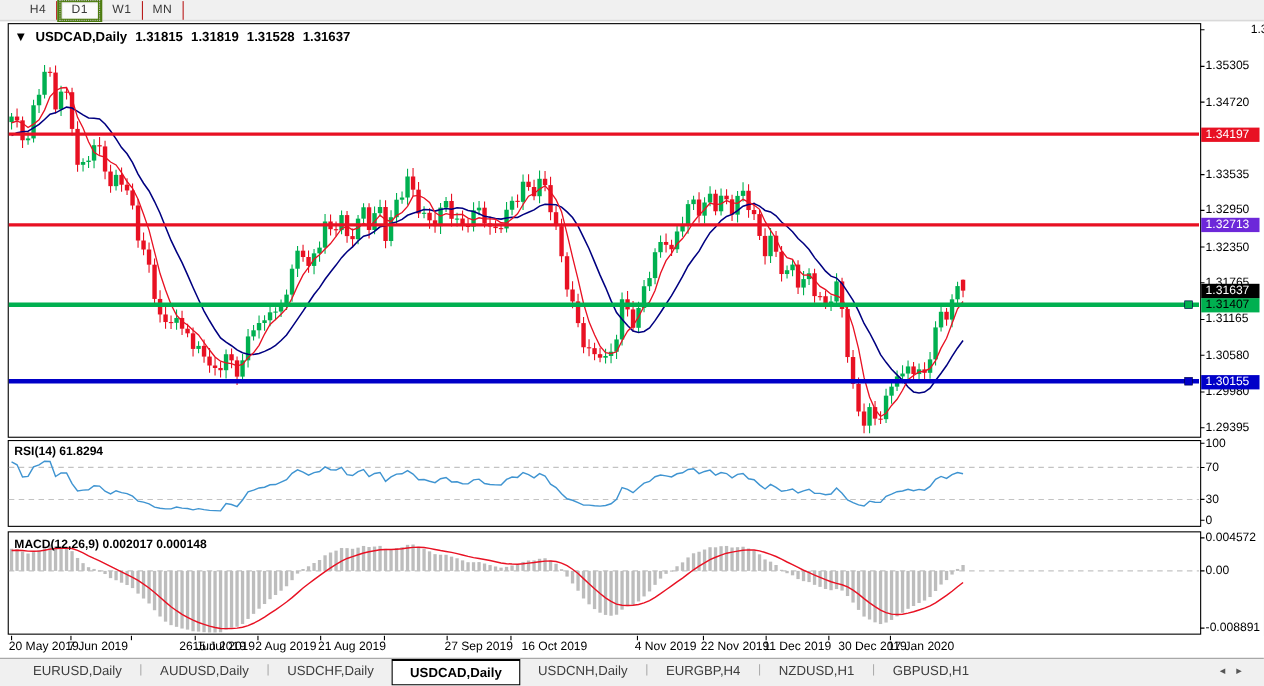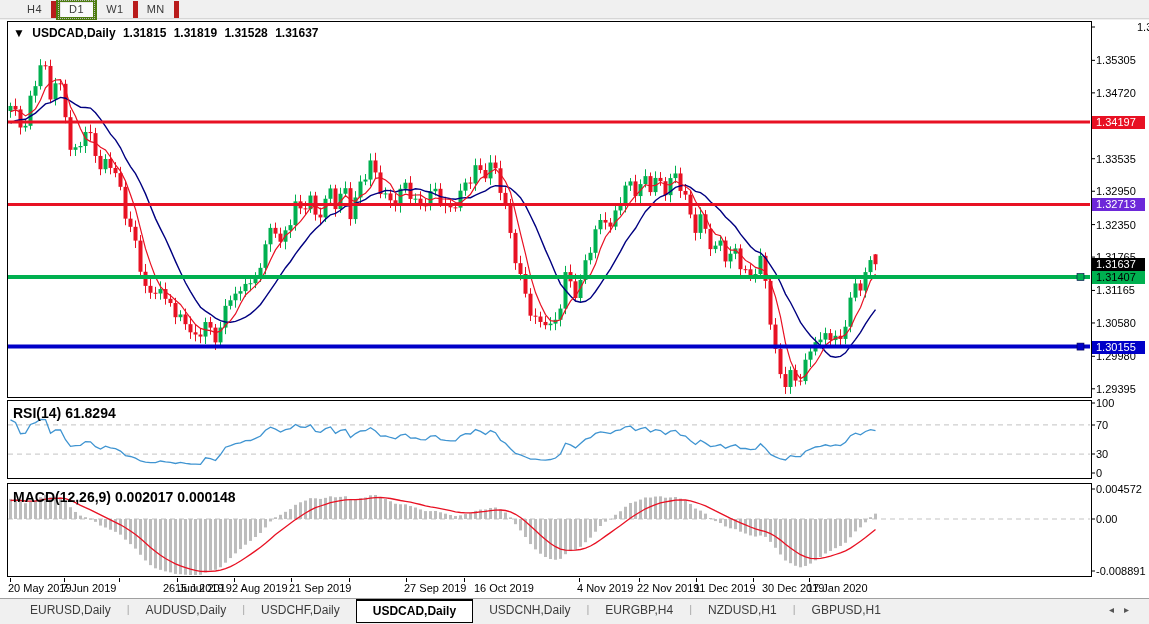--- a/index.html
+++ b/index.html
@@ -2,36 +2,36 @@
 <html><head>
 <meta charset="utf-8">
 <style>
   html,body{margin:0;padding:0;background:#f0f0f0;width:1149px;height:624px;overflow:hidden;
     font-family:"Liberation Sans",sans-serif;-webkit-font-smoothing:antialiased;}
   #window{position:relative;width:1149px;height:624px;background:#f0f0f0;}
   
   #toolbar{position:absolute;left:0;top:0;width:1149px;height:19px;background:#f0f0f0;
     border-bottom:1px solid #d6d6d6;display:flex;align-items:center;padding-left:18px;box-sizing:border-box;}
   .tf-btn{height:17px;line-height:17px;padding:0 9px;font-size:11px;color:#3a3a3a;letter-spacing:.5px;
-    border-right:5px solid #b91c1c;cursor:default;}
+    border-right:1px solid #b91c1c;cursor:default;}
   .tf-btn.active{background:#fafafa;border:4px solid #4d7c0f;border-style:solid;box-shadow:inset 1px 1px 0 #e6e6e6;
     outline:1px dotted #bdbdbd;outline-offset:-3px;height:15px;line-height:15px;}
   
   #content{position:absolute;left:0;top:20px;width:1149px;height:578px;background:#ffffff;}
   .panel{position:absolute;background:#fff;border:1px solid #000;box-sizing:border-box;}
   #price-panel{left:7px;top:1px;width:1085px;height:377px;}
   #rsi-panel{left:7px;top:380px;width:1085px;height:79px;}
   #macd-panel{left:7px;top:463px;width:1085px;height:94px;}
   #plot{position:absolute;left:0;top:-20px;width:1149px;height:624px;pointer-events:none;z-index:5;}
   .axis-label{position:absolute;left:1096px;font-size:11px;color:#000;z-index:3;white-space:nowrap;}
   .tag{position:absolute;left:1092px;width:53px;height:13px;font-size:11px;line-height:13px;
     color:#fff;text-align:left;padding-left:4px;box-sizing:border-box;z-index:6;white-space:nowrap;}
   #chart-title{position:absolute;left:13px;top:6px;font-size:12px;font-weight:700;color:#000;z-index:7;}
   #chart-title .q{margin-left:4px;font-weight:700;}
-  .ind-label{position:absolute;left:13px;font-size:14px;font-weight:700;color:#000;z-index:7;}
+  .ind-label{position:absolute;left:13px;font-size:11px;font-weight:700;color:#000;z-index:7;}
   
   #date-axis{position:absolute;left:0;top:558px;width:1149px;height:20px;background:#fff;}
   .date-label{position:absolute;top:4px;font-size:11px;color:#000;white-space:nowrap;}
   .date-tick{position:absolute;top:0;width:1px;height:4px;background:#000;}
   
   #tabbar{position:absolute;left:0;top:598px;width:1149px;height:26px;background:#f0f0f0;
     border-top:1px solid #a0a0a0;display:flex;align-items:flex-start;padding-left:14px;box-sizing:border-box;}
   .tab{font-size:12px;color:#3c3c3c;padding:3px 16px 4px 16px;margin-top:1px;cursor:default;white-space:nowrap;}
   .tab.active{background:#fff;border:1px solid #000;border-top-width:2px;font-weight:700;color:#000;margin-top:0;}
   .tab-sep{color:#a8a8a8;margin-top:4px;font-size:11px;}
@@ -659,21 +659,21 @@
         <div class="date-label" style="left: 8px;">20 May 2019</div>
         <div class="date-tick" style="left: 64px;"></div>
         <div class="date-label" style="left: 62px;">7 Jun 2019</div>
         <div class="date-tick" style="left: 119px;"></div>
         <div class="date-label" style="left: 117px; margin-left: 46px;">26 Jun 2019</div>
         <div class="date-tick" style="left: 177px;"></div>
         <div class="date-label" style="left: 175px;">15 Jul 2019</div>
         <div class="date-tick" style="left: 234px;"></div>
         <div class="date-label" style="left: 232px;">2 Aug 2019</div>
         <div class="date-tick" style="left: 291px;"></div>
-        <div class="date-label" style="left: 289px;">21 Sep 2019</div>
+        <div class="date-label" style="left: 289px;">21 Aug 2019</div>
         <div class="date-tick" style="left: 349px;"></div>
         <div class="date-label" style="left: 347px; margin-top: 40px;">9 Sep 2019</div>
         <div class="date-tick" style="left: 406px;"></div>
         <div class="date-label" style="left: 404px;">27 Sep 2019</div>
         <div class="date-tick" style="left: 464px;"></div>
         <div class="date-label" style="left: 474px;">16 Oct 2019</div>
         <div class="date-tick" style="left: 579px;"></div>
         <div class="date-label" style="left: 577px;">4 Nov 2019</div>
         <div class="date-tick" style="left: 639px;"></div>
         <div class="date-label" style="left: 637px;">22 Nov 2019</div>

